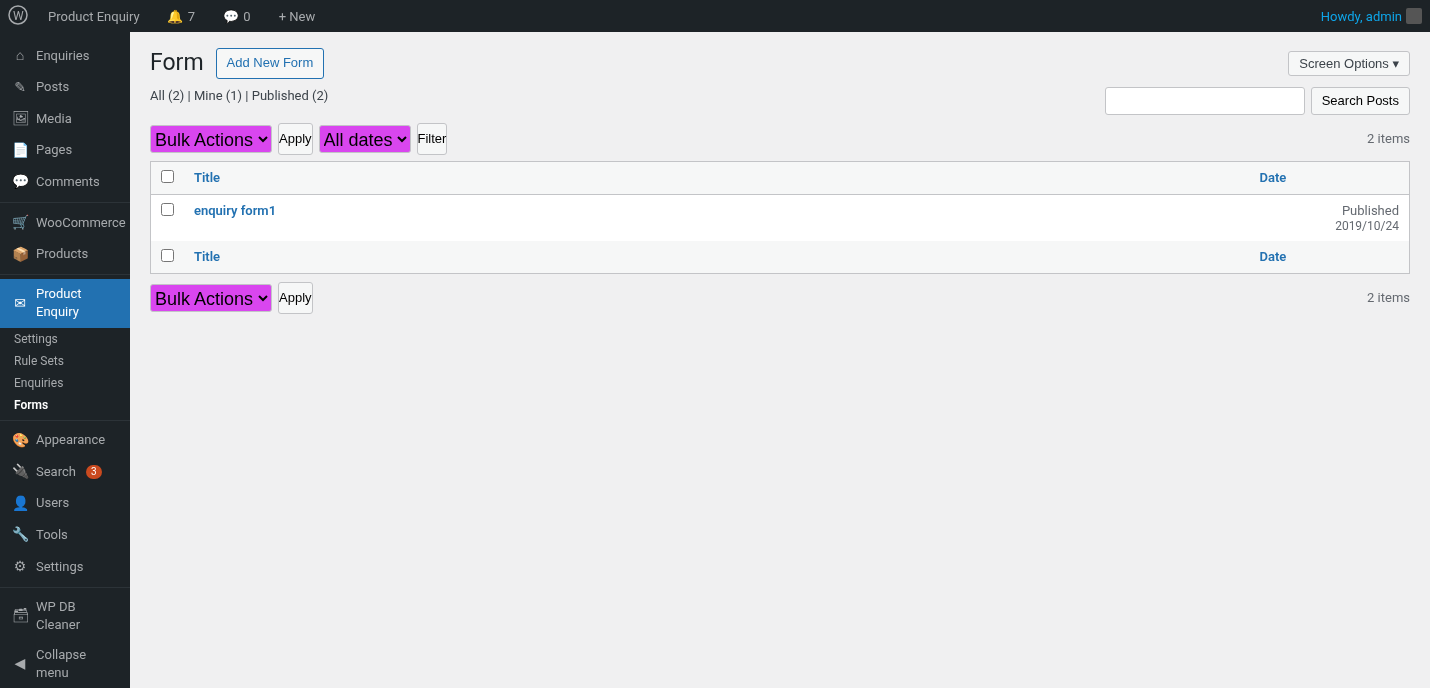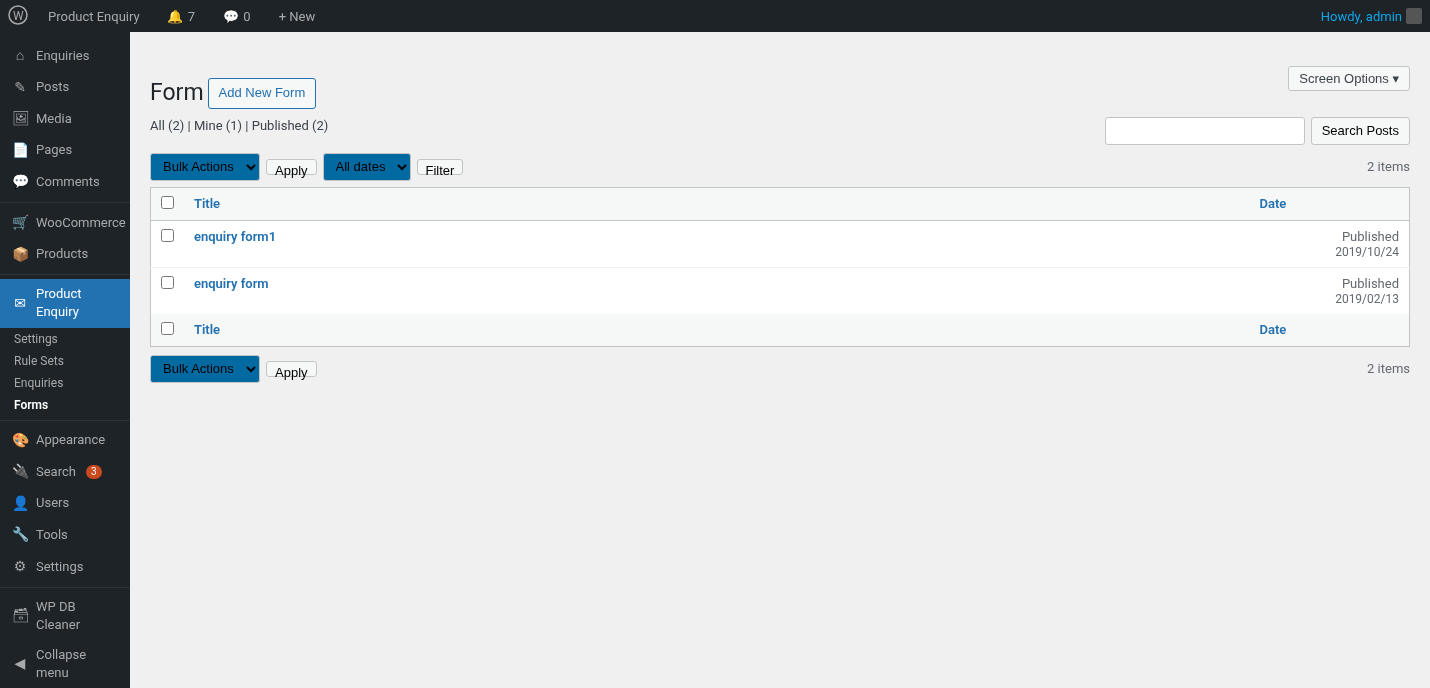--- a/index.html
+++ b/index.html
@@ -55,21 +55,21 @@
     .submenu-item.current { color: #fff; font-weight: 600; }
     .badge { background: #ca4a1f; color: #fff; border-radius: 10px; padding: 0 5px; font-size: 10px; margin-left: 2px; }
     .menu-separator { height: 1px; background: #2c3338; margin: 4px 0; }
 
     
     #main-content {
       flex: 1;
       padding: 16px 20px;
       background: #f0f0f1;
     }
-    .page-title-area { display: flex; gap: 4px; margin-top: 30px; }
+    .page-title-area { display: flex; gap: 12px; }
     .page-title { font-size: 23px; font-weight: 400; color: #1d2327; line-height: 1.3; }
     .add-new-btn {
       background: #f6f7f7;
       border: 1px solid #2271b1;
       color: #2271b1;
       padding: 4px 10px;
       font-size: 13px;
       cursor: pointer;
       border-radius: 3px;
       line-height: 1.6;
@@ -87,34 +87,34 @@
 
     
     .subsubsub { margin-bottom: 10px; font-size: 13px; }
     .subsubsub a { color: #2271b1; text-decoration: none; text-align: right; }
     .subsubsub span { color: #3c434a; }
 
     
     .tablenav { display: flex; align-items: center; gap: 6px; margin-bottom: 6px; }
     .tablenav select {
       border: 1px solid #c3c4c7;
-      background: #0369a1;
-      padding: 3px 8px;
-      font-size: 13px;
+      background: #d946ef;
+      padding: 3px 0;
+      font-size: 18px;
       border-radius: 3px;
       height: 28px;
     }
     .tablenav button {
       border: 1px solid #c3c4c7;
       background: #f6f7f7;
-      padding: 3px 8px;
-      font-size: 13px;
-      cursor: pointer;
-      border-radius: 3px;
-      height: 16px;
+      padding: 3px 0;
+      font-size: 13px;
+      cursor: pointer;
+      border-radius: 3px;
+      height: 32px;
     }
     .tablenav-right { margin-left: auto; color: #646970; font-size: 13px; }
 
     
     .search-box { display: flex; gap: 4px; align-items: center; }
     .search-input {
       border: 1px solid #c3c4c7;
       padding: 3px 6px;
       font-size: 13px;
       border-radius: 3px;
@@ -324,32 +324,20 @@
       <input type="checkbox" style="">
     </td>
     <td class="col-title">
       <a href="#" class="row-title">enquiry form1</a>
     </td>
     <td class="col-date">
       <span class="date-status">Published</span><br>
       <span class="date-published">2019/10/24</span>
     </td>
   </tr>
-          <tr>
-    <td class="col-cb">
-      <input type="checkbox" style="">
-    </td>
-    <td class="col-title">
-      <a href="#" class="row-title">enquiry form</a>
-    </td>
-    <td class="col-date">
-      <span class="date-status">Published</span><br>
-      <span class="date-published">2019/02/13</span>
-    </td>
-  </tr>
         </tbody>
       <tfoot>
         <tr>
           <th class="col-cb">
             <input type="checkbox" style="">
           </th>
           <th class="col-title">
             <a href="#">Title</a>
           </th>
           <th class="col-date">

